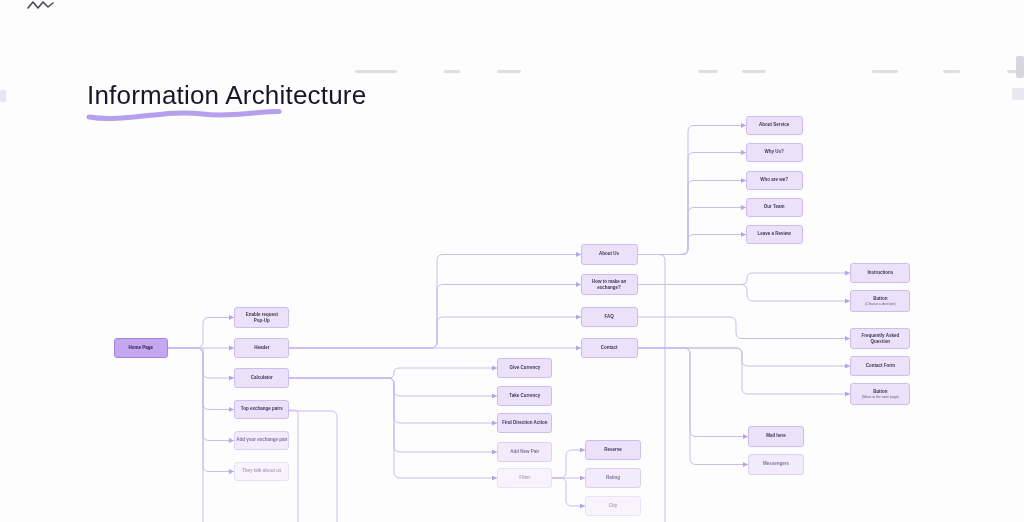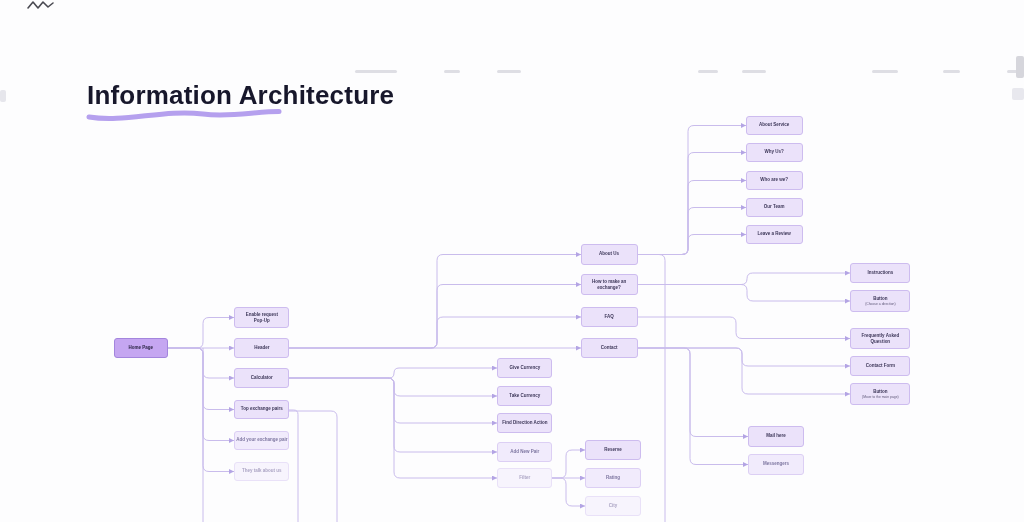--- a/index.html
+++ b/index.html
@@ -4,21 +4,21 @@
 <style>
   html,body{margin:0;padding:0;}
   body{
     width:1024px;height:522px;overflow:hidden;position:relative;
     background:#fdfdfe;
     font-family:"Liberation Sans", sans-serif;
   }
   #canvas{position:absolute;inset:0;}
   #page-title{
     position:absolute;left:87px;top:80px;
-    font-size:26px;font-weight:700;letter-spacing:.2px;color:#17172b;
+    font-size:26px;font-weight:400;letter-spacing:.2px;color:#17172b;
   }
   #underline{position:absolute;left:85px;top:107px;}
   #edges{position:absolute;left:0;top:0;z-index:1;}
   .edge{fill:none;stroke:#c9bcec;stroke-width:1;}
   #nodes{position:absolute;inset:0;z-index:2;}
   .node{
     position:absolute;box-sizing:border-box;border-radius:3px;
     display:flex;align-items:center;justify-content:center;
     border:1px solid #cdbcef;background:#ebe2fa;color:#3c3658;
   }

